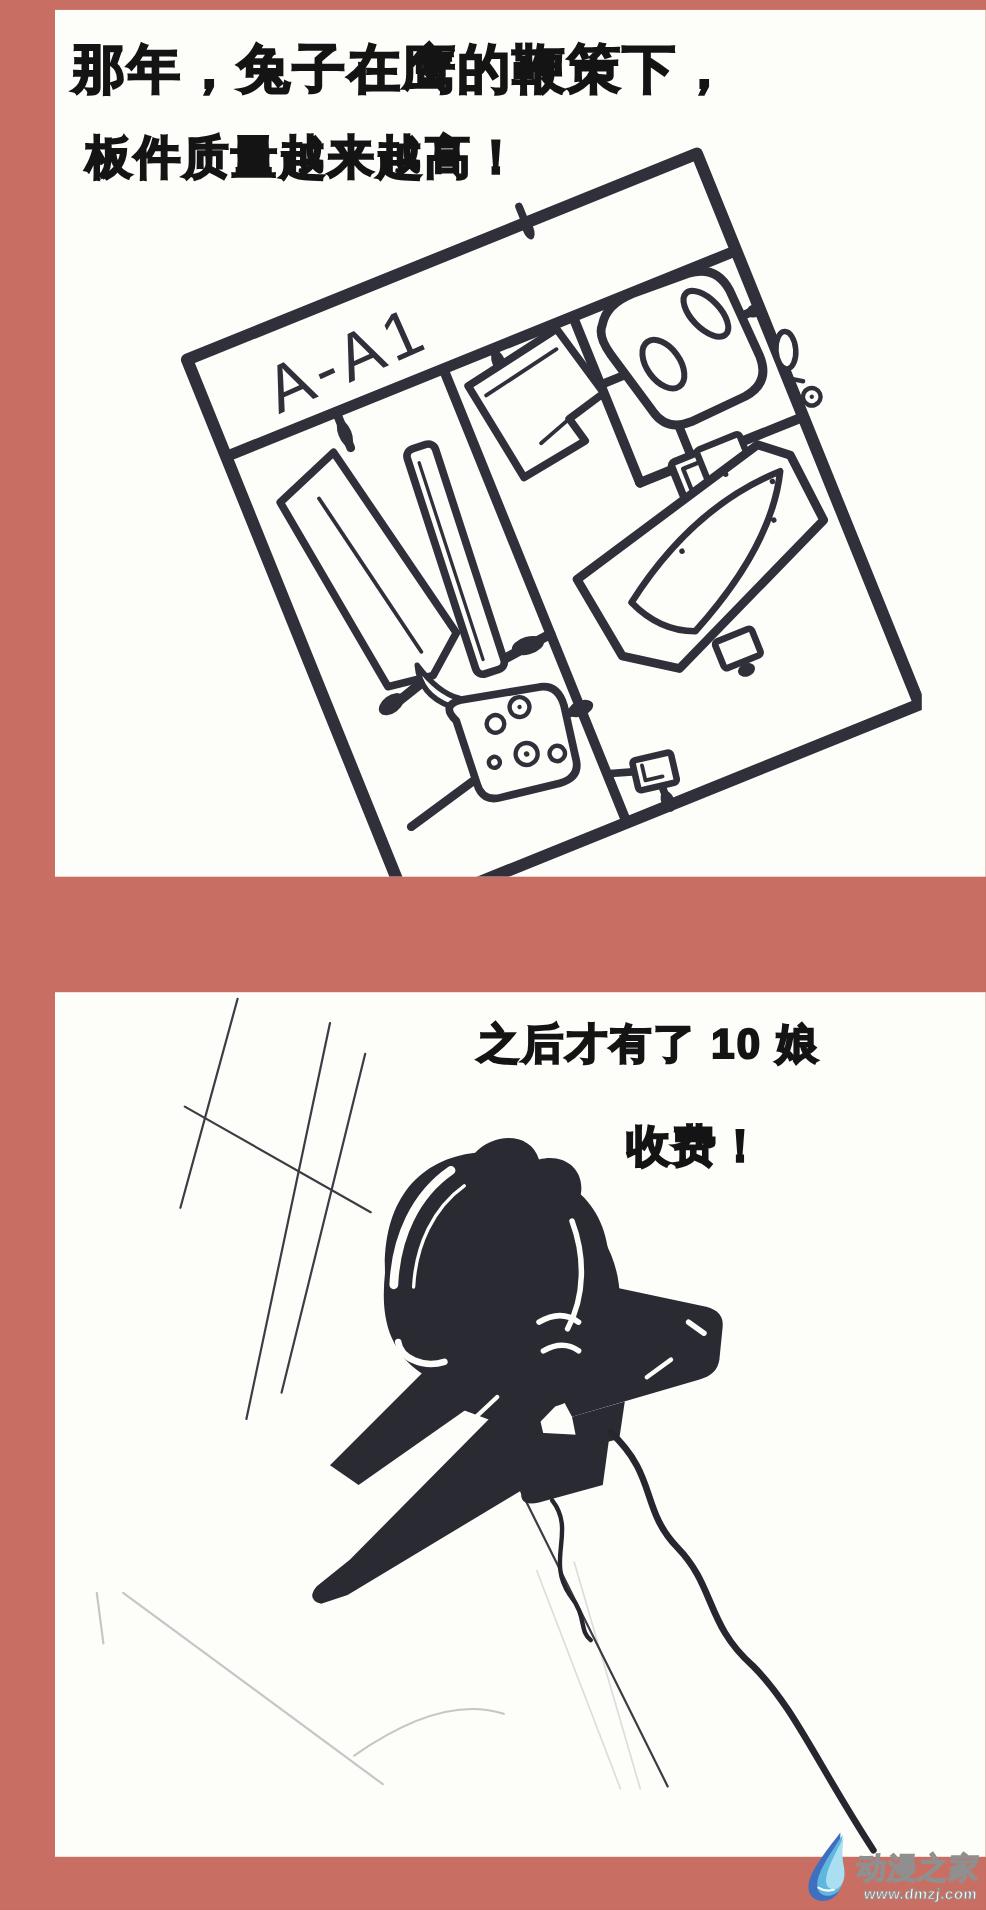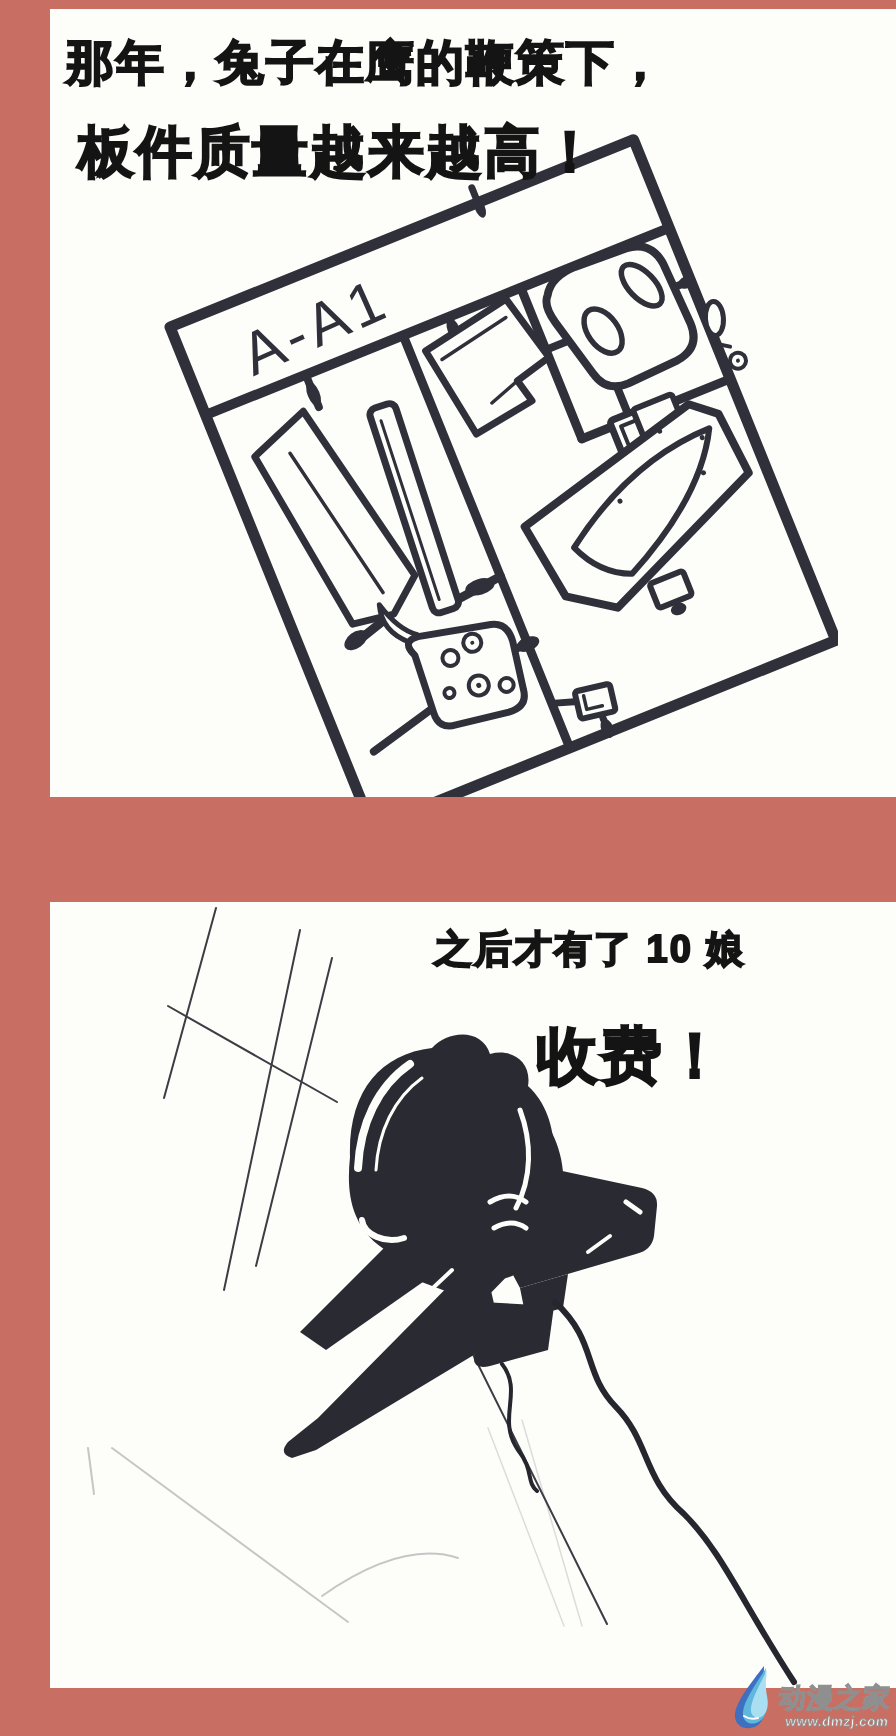--- a/index.html
+++ b/index.html
@@ -22,23 +22,23 @@
   .caption{
     position:absolute;
     color:#141414;
     font-weight:bold;
     -webkit-text-stroke:2px #141414;
     letter-spacing:2px;
     white-space:nowrap;
     z-index:3;
   }
   .p1-line1{left:16px;top:22px;font-size:48px;}
-  .p1-line2{left:28px;top:106px;font-size:56px;}
+  .p1-line2{left:28px;top:106px;font-size:42px;}
   .p2-line1{left:384px;top:22px;font-size:38px;}
-  .p2-line2{left:384px;top:112px;width:396px;text-align:center;font-size:62px;}
+  .p2-line2{left:384px;top:112px;width:396px;text-align:center;font-size:40px;}
   svg.art{position:absolute;left:0;top:0;z-index:1;}
   
   #watermark{
     position:absolute;
     right:6px;bottom:8px;
     display:flex;align-items:flex-end;
     z-index:10;
   }
   #wm-text{
     text-align:right;

